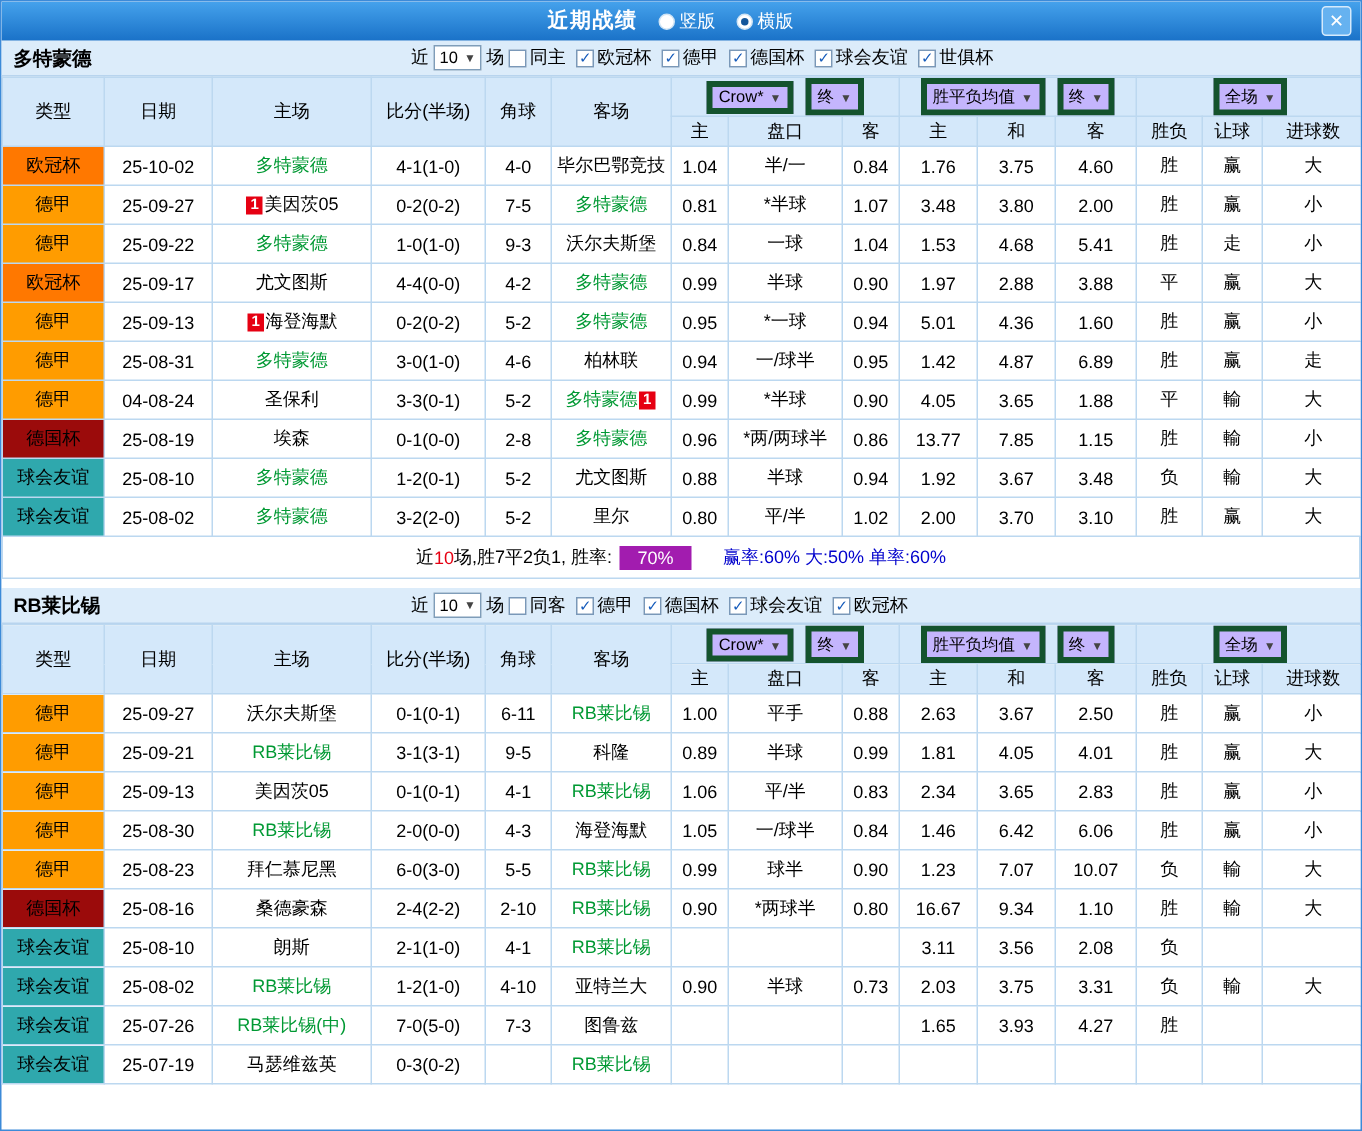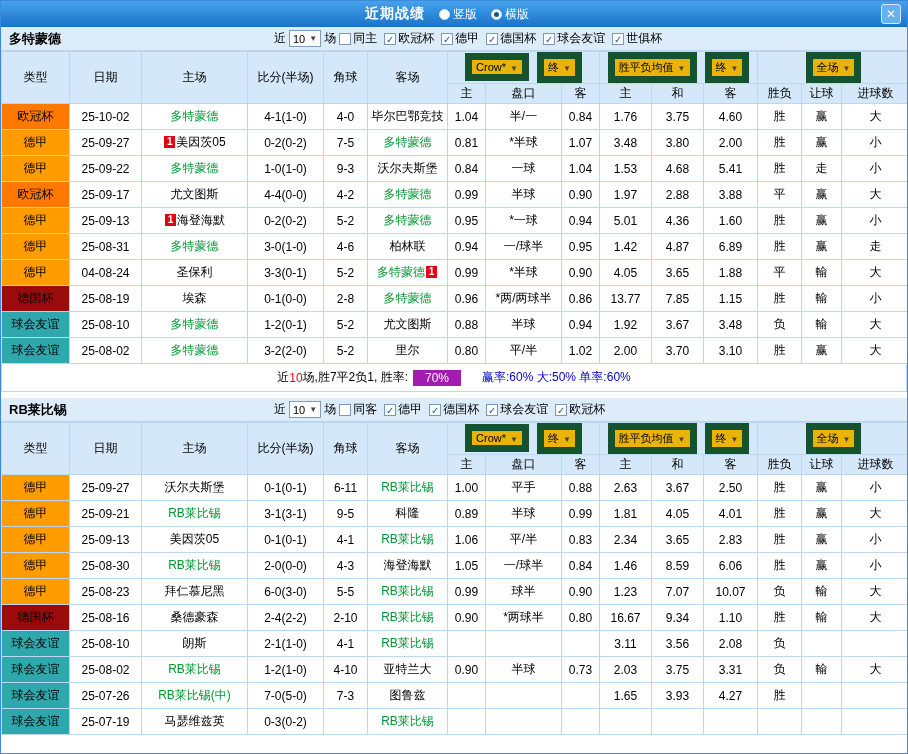--- a/index.html
+++ b/index.html
@@ -29,21 +29,21 @@
   .grid thead th { background:#d4e8fa; font-weight:normal; color:#000; }
   .grid thead tr.r1 th { height:26px; }
   .grid thead tr.r2 th { height:20px; }
   .grid tbody td { height:26px; background:#fff; color:#000; }
   td.league { color:#fff; }
   .focus { color:#009933; }
   td.score { color:#e60012; }
   td.hstar { color:#e60012;text-align:center; }
   .res-r { color:#e60012; } .res-b { color:#0078dd; } .res-g { color:#009933; }
   .cardbadge { display:inline-block; width:11px; height:12px; background:#e60012; color:#fff; font-size:10px; line-height:12px; font-weight:bold; margin:0 1px; vertical-align:1px; }
-  .dd { background:#eab308; border:7px solid #14532d; font-size:11px; padding:1px 4px; margin:0 4px; display:inline-block; cursor:pointer; }
+  .dd { background:#c4b5fd; border:4px solid #14532d; font-size:11px; padding:1px 4px; margin:0 4px; display:inline-block; cursor:pointer; }
 
   .summary { height:28px; display:flex; align-items:center; justify-content:center; font-size:12px; border:1px solid #bcd8f0; border-top:none; background:#fff; }
   .summary .red { color:#e60012; }
   .summary .rate-badge { background:#a21caf; color:#fff; padding:1px 12px; margin:0 5px; }
   .summary .blue { color:#0000cc; margin-left:16px; }
   .spacer { height:6px; background:#fff; }
 </style>
 </head>
 <body>
 
@@ -450,21 +450,21 @@
             <td class="league" style="background: rgb(255, 156, 0);">德甲</td>
             <td>25-08-30</td>
             <td class="teamcell"><span class="focus">RB莱比锡</span></td>
             <td class="score">2-0(0-0)</td>
             <td>4-3</td>
             <td class="teamcell"><span>海登海默</span></td>
             <td>1.05</td>
             <td>一/球半</td>
             <td>0.84</td>
             <td>1.46</td>
-            <td>8.59</td>
+            <td>6.42</td>
             <td>6.06</td>
             <td class="res-r">胜</td>
             <td class="res-r">赢</td>
             <td class="res-g">小</td>
           </tr>
           <tr>
             <td class="league" style="background: rgb(255, 156, 0);">德甲</td>
             <td>25-08-23</td>
             <td class="teamcell"><span>拜仁慕尼黑</span></td>
             <td class="score">6-0(3-0)</td>

